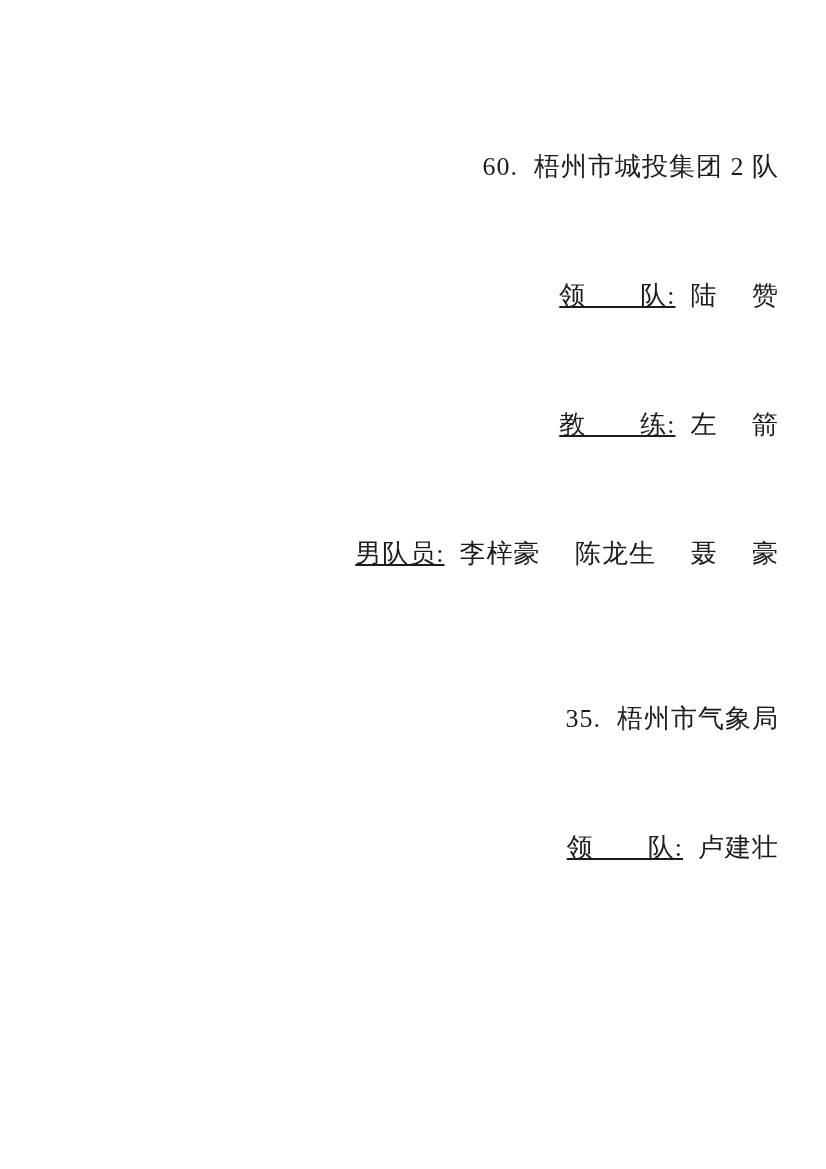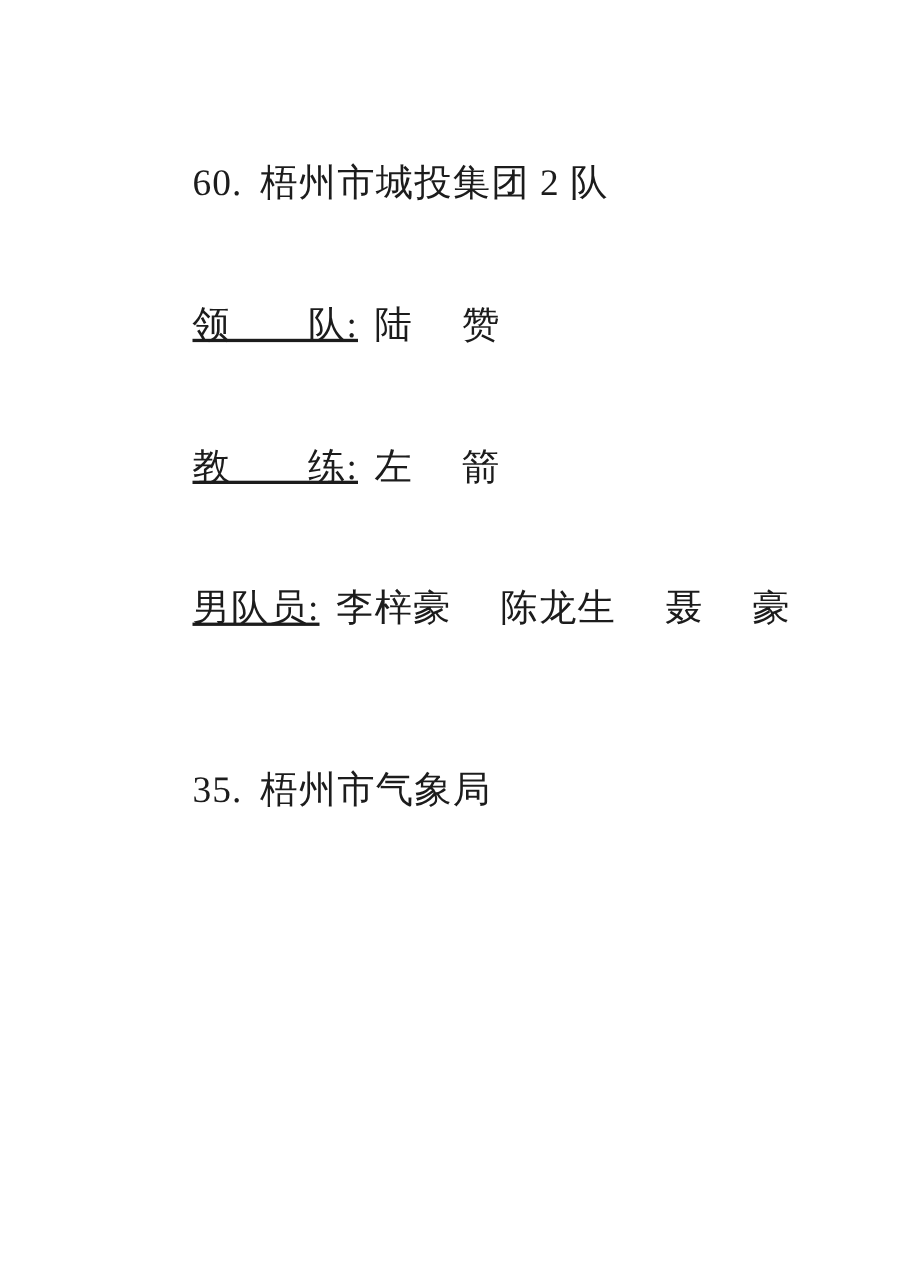--- a/index.html
+++ b/index.html
@@ -22,24 +22,25 @@
     top: 102px;
     width: 680px;
   }
   .team {
     margin-bottom: 36px;
   }
   .team:last-of-type {
     margin-bottom: 0;
   }
   .line {
-    font-size: 34px;
+    font-size: 26px;
     line-height: 43px;
     letter-spacing: 1px;
     white-space: pre;
+    text-align: right;
   }
   .team-number {
     display: inline-block;
     margin-right: 16px;
   }
   .row-label {
     display: inline-block;
     text-decoration: underline;
   }
   .row-value {
@@ -65,17 +66,20 @@
       </div>
       <div class="line">
         <span class="row-label">男队员:</span><span class="row-value">李梓豪　 陈龙生　 聂　 豪</span>
       </div>
     </section>
 
     <section class="team">
       <div class="line">
         <span class="team-number">35.</span><span class="team-name">梧州市气象局</span>
       </div>
+      <div class="line">
+        <span class="row-label">领　　队:</span><span class="row-value">卢建壮</span>
+      </div>
 
     </section>
 
   </div>
 </div>
 
 </body></html>

